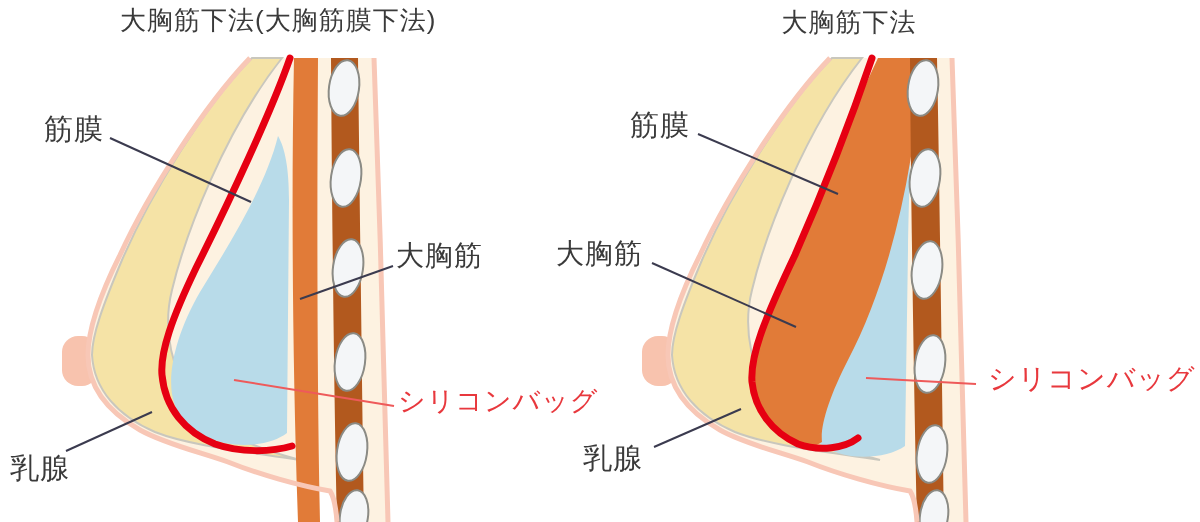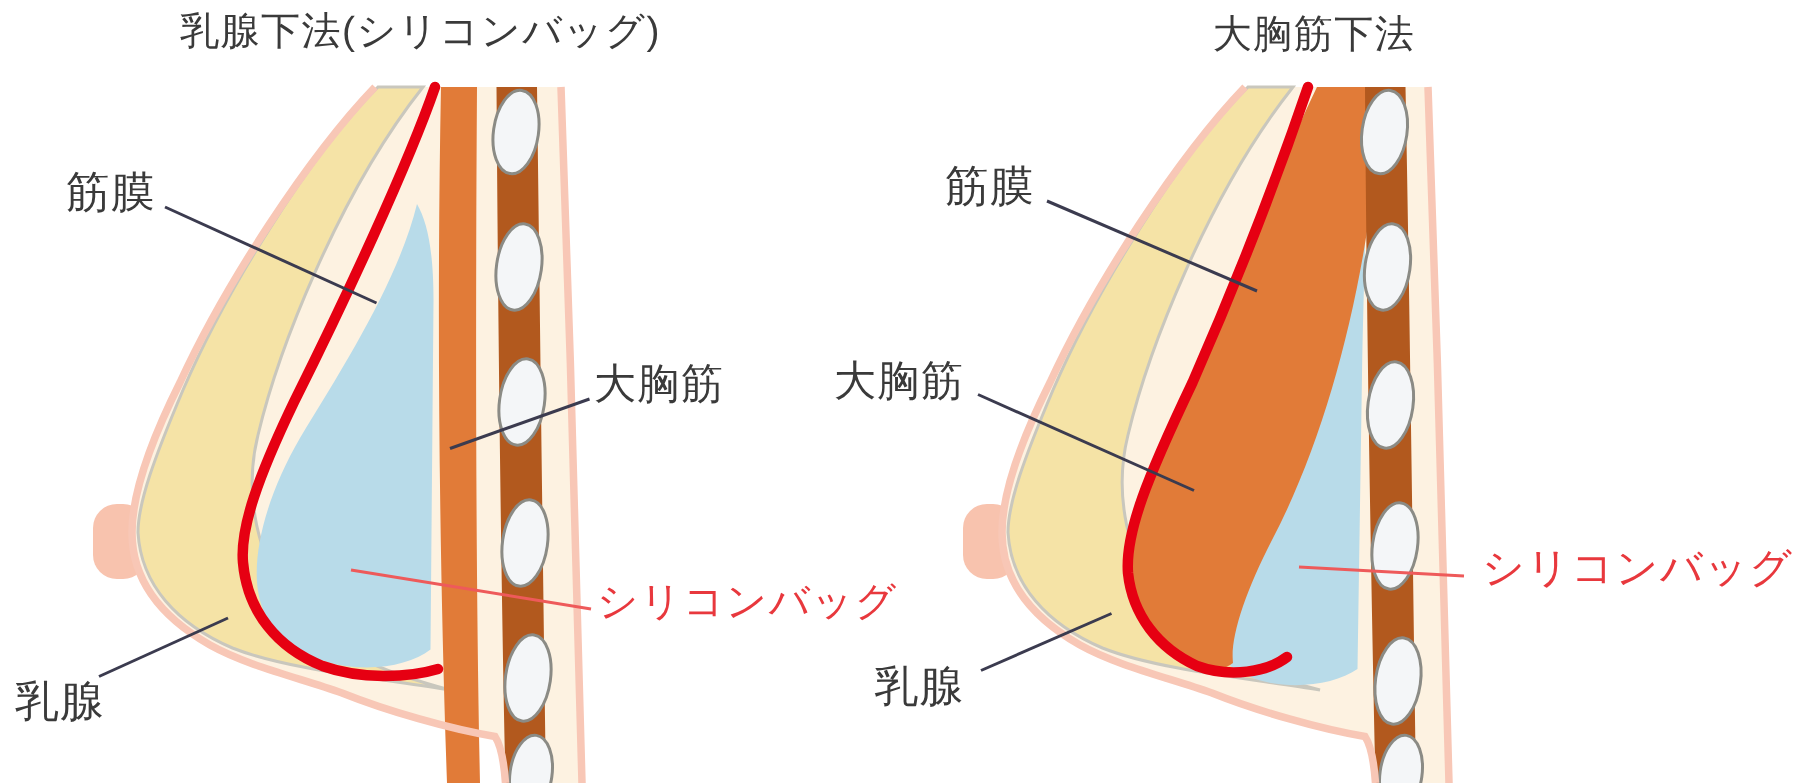--- a/index.html
+++ b/index.html
@@ -154,25 +154,25 @@
            C 914 497 916 508 917 522"></path>
       <path fill="none" stroke="#f8c7b6" stroke-width="5" d="M 952 58 C 958 210 962 380 966 522"></path>
 
       <line x1="698" y1="134" x2="838" y2="194" stroke="#3b3b4f" stroke-width="2"></line>
       <line x1="652" y1="263" x2="796" y2="327" stroke="#3b3b4f" stroke-width="2"></line>
       <line x1="866" y1="378" x2="976" y2="384" stroke="#ee5a5a" stroke-width="2"></line>
       <line x1="654" y1="447" x2="741" y2="409" stroke="#3b3b4f" stroke-width="2"></line>
     </g>
   </svg>
 
-  <div class="lbl title" style="left:120px;top:6px;width:310px;">乳腺下法(シリコンバッグ)</div>
+  <div class="lbl title" style="left:120px;top:6px;width:310px;">大胸筋下法(大胸筋膜下法)</div>
   <div class="lbl" style="left:44px;top:114px;font-size:29px;">筋膜</div>
   <div class="lbl" style="left:396px;top:241px;font-size:28px;">大胸筋</div>
   <div class="lbl red" style="left:398px;top:387px;font-size:27px;">シリコンバッグ</div>
   <div class="lbl" style="left:10px;top:453px;font-size:29px;">乳腺</div>
 
-  <div class="lbl title" style="left:751px;top:8px;width:250px;">大胸筋下法</div>
+  <div class="lbl title" style="left:724px;top:8px;width:250px;">大胸筋下法</div>
   <div class="lbl" style="left:630px;top:110px;font-size:29px;">筋膜</div>
   <div class="lbl" style="left:556px;top:239px;font-size:28px;">大胸筋</div>
   <div class="lbl red" style="left:988px;top:364px;font-size:28px;">シリコンバッグ</div>
   <div class="lbl" style="left:583px;top:443px;font-size:29px;">乳腺</div>
 
 </div>
 
 </body></html>

